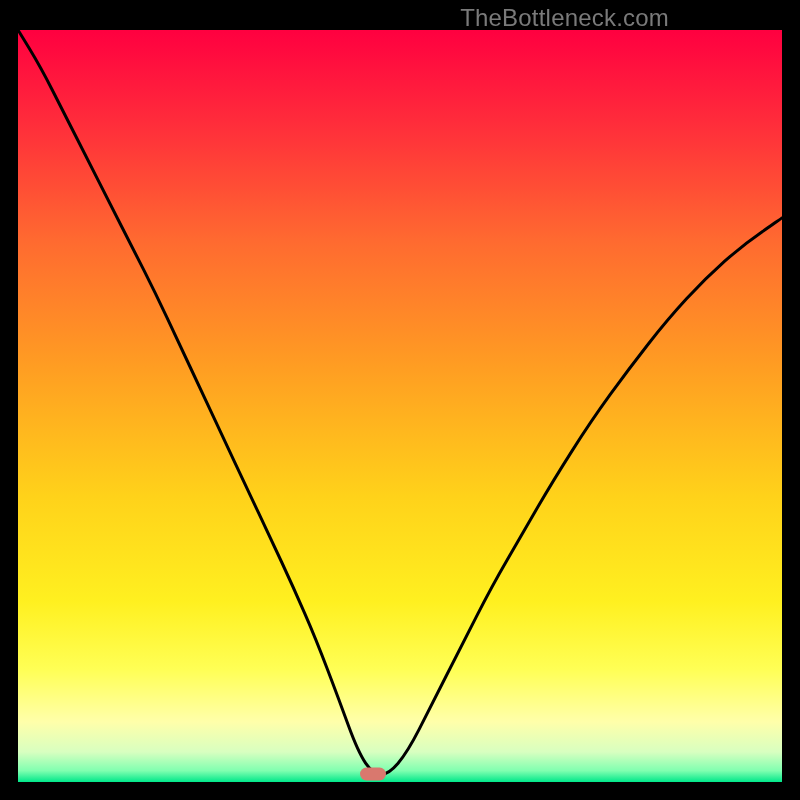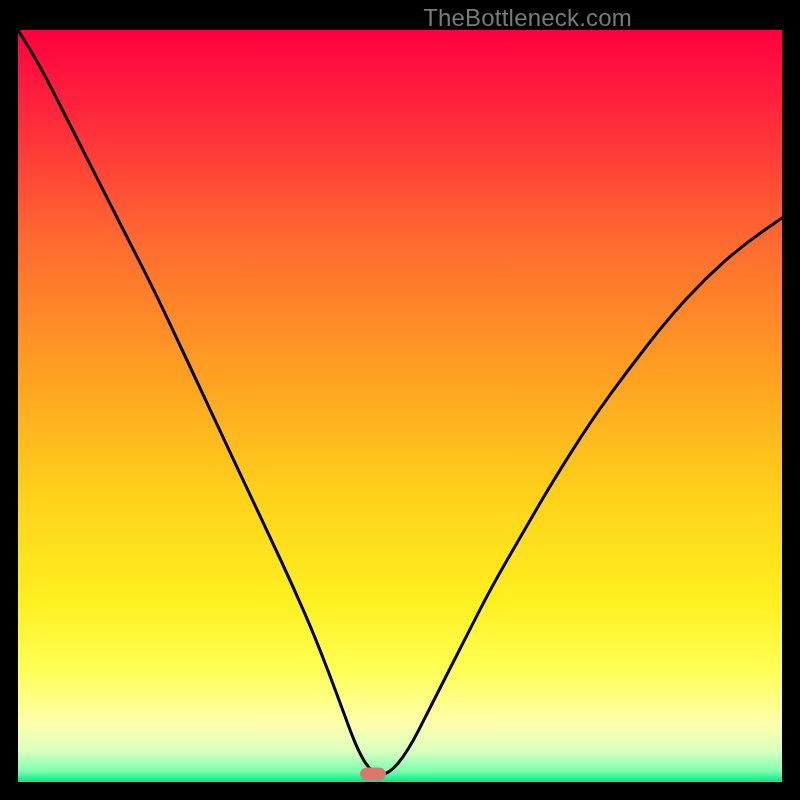--- a/index.html
+++ b/index.html
@@ -9,20 +9,21 @@
     height: 800px;
     background: #000;
     overflow: hidden;
     font-family: Arial, Helvetica, sans-serif;
   }
   .frame {
     position: relative;
     width: 642px;
     height: 800px;
     background: #000;
+    padding-left: 37px;
   }
   .watermark {
     position: absolute;
     top: 4px;
     right: 10px;
     color: #7a7a7a;
     font-size: 24px;
     font-weight: 500;
     letter-spacing: 0.2px;
     z-index: 10;

